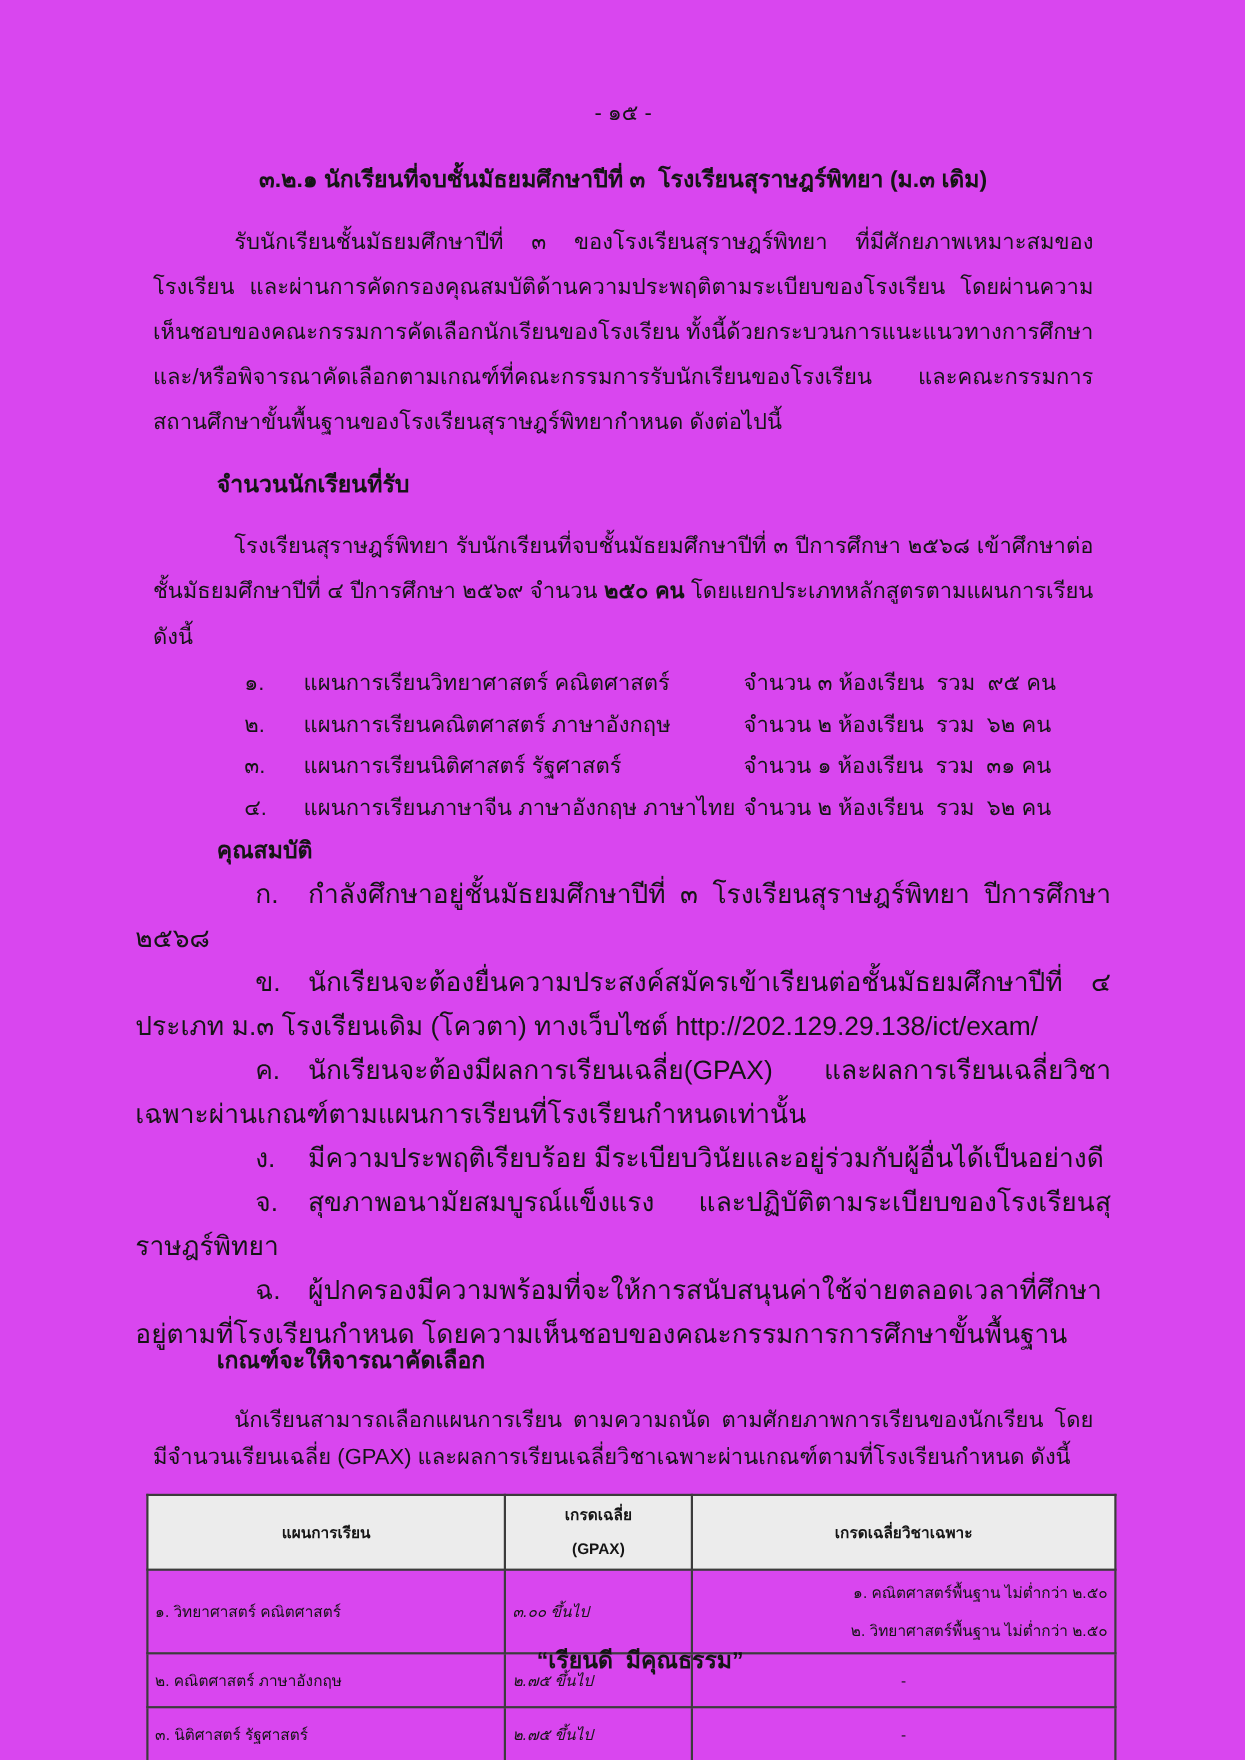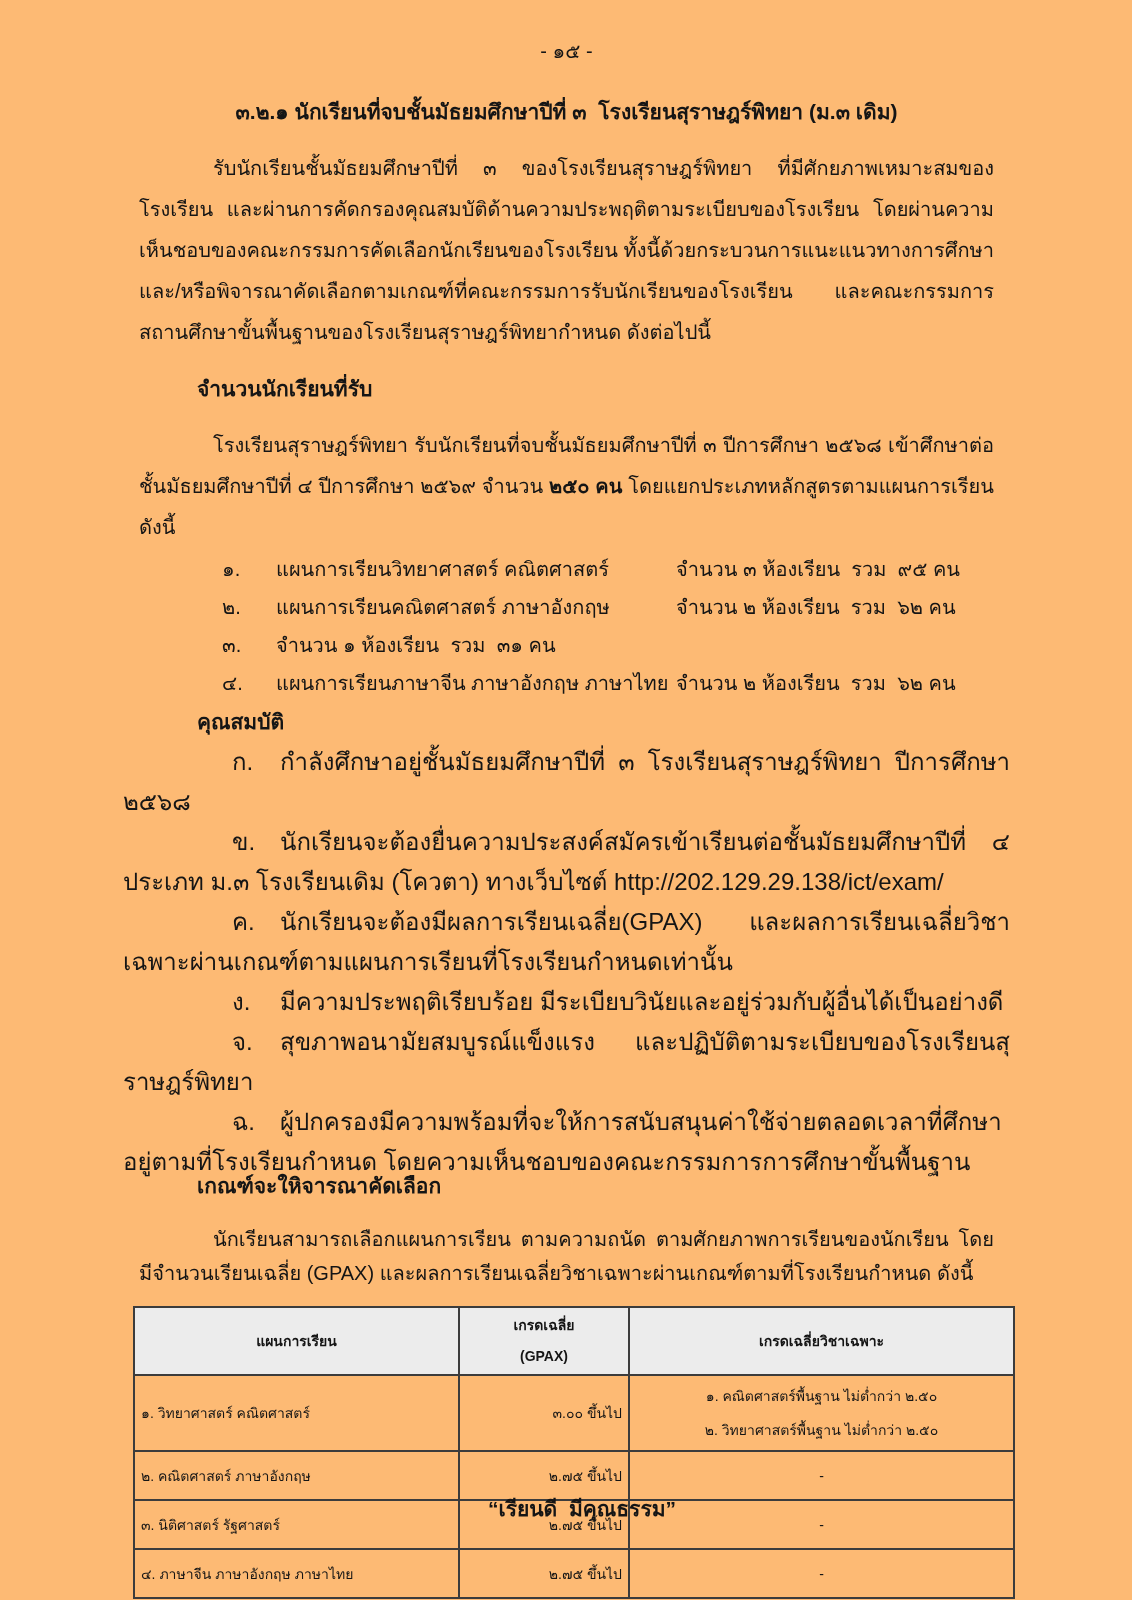--- a/index.html
+++ b/index.html
@@ -1,26 +1,26 @@
 <!DOCTYPE html>
 <html lang="th"><head>
 <meta charset="utf-8">
 <style>
   html, body { margin: 0; padding: 0; background: #9a9aa0; }
   .page {
     position: relative;
     width: 1132px;
     height: 1600px;
     margin: 0 auto;
-    background: #fdba74;
+    background: #d946ef;
     color: #151515;
     font-family: "Liberation Sans", sans-serif;
     overflow: hidden;
     box-sizing: border-box;
-    padding: 38px 122px 0 123px;
+    padding: 90px 122px 0 123px;
   }
   .pageno {
     text-align: center;
     font-size: 20px;
     line-height: 26px;
   }
   .doc-title {
     margin: 28px 0 0 0;
     text-align: center;
     font-size: 21px;
@@ -79,22 +79,22 @@
     font-weight: bold;
     text-align: center;
     line-height: 31px;
     height: 62px;
   }
   col.c-plan { width: 325px; }
   col.c-gpax { width: 170px; }
   col.c-spec { width: 385px; }
   .pre-line { white-space: pre-line; }
   td.cell-plan { text-align: left; padding-left: 14px; }
-  td.cell-gpax { text-align: right; }
-  td.cell-spec-left { text-align: center; padding-left: 16px; line-height: 34px; margin-left: 12px; }
+  td.cell-gpax { text-align: left; font-style: italic; }
+  td.cell-spec-left { text-align: right; padding-left: 16px; line-height: 34px; margin-left: 12px; }
   td.cell-spec-center { text-align: center; }
   tr.row-tall td { height: 70px; }
   tr.row-std td { height: 43px; }
   .footer {
     position: absolute;
     top: 1492px;
     left: 16px;
     width: 100%;
     text-align: center;
     font-size: 21px;
@@ -123,20 +123,21 @@
       <span class="qplan">แผนการเรียนวิทยาศาสตร์ คณิตศาสตร์</span>
       <span class="qamount">จำนวน ๓ ห้องเรียน  รวม  ๙๕ คน</span>
     </div>
     <div class="quota-row">
       <span class="qno">๒.</span>
       <span class="qplan">แผนการเรียนคณิตศาสตร์ ภาษาอังกฤษ</span>
       <span class="qamount">จำนวน ๒ ห้องเรียน  รวม  ๖๒ คน</span>
     </div>
     <div class="quota-row">
       <span class="qno">๓.</span>
+      <span class="qplan">แผนการเรียนนิติศาสตร์ รัฐศาสตร์</span>
       <span class="qamount">จำนวน ๑ ห้องเรียน  รวม  ๓๑ คน</span>
     </div>
     <div class="quota-row">
       <span class="qno">๔.</span>
       <span class="qplan">แผนการเรียนภาษาจีน ภาษาอังกฤษ ภาษาไทย</span>
       <span class="qamount">จำนวน ๒ ห้องเรียน  รวม  ๖๒ คน</span>
     </div>
   </div>
 
   <div class="h2">คุณสมบัติ</div>

